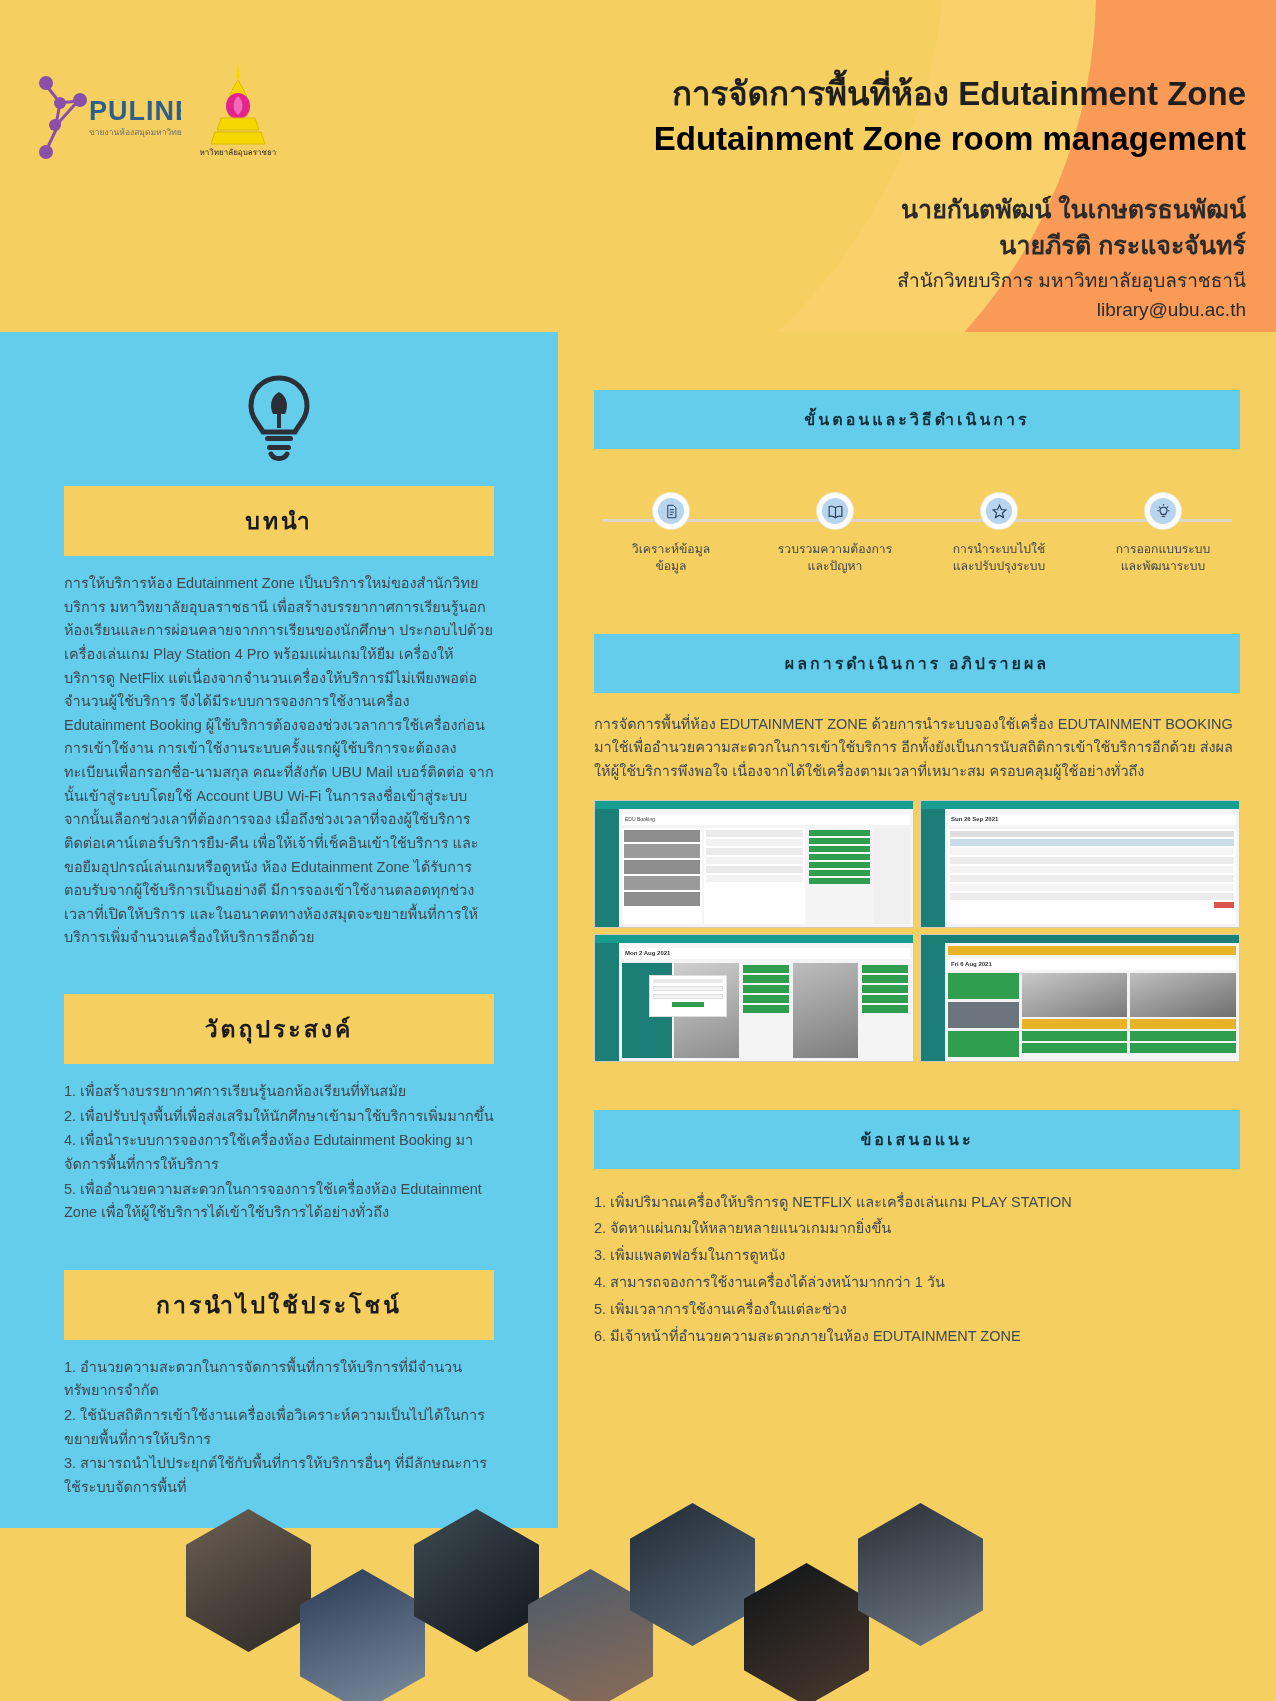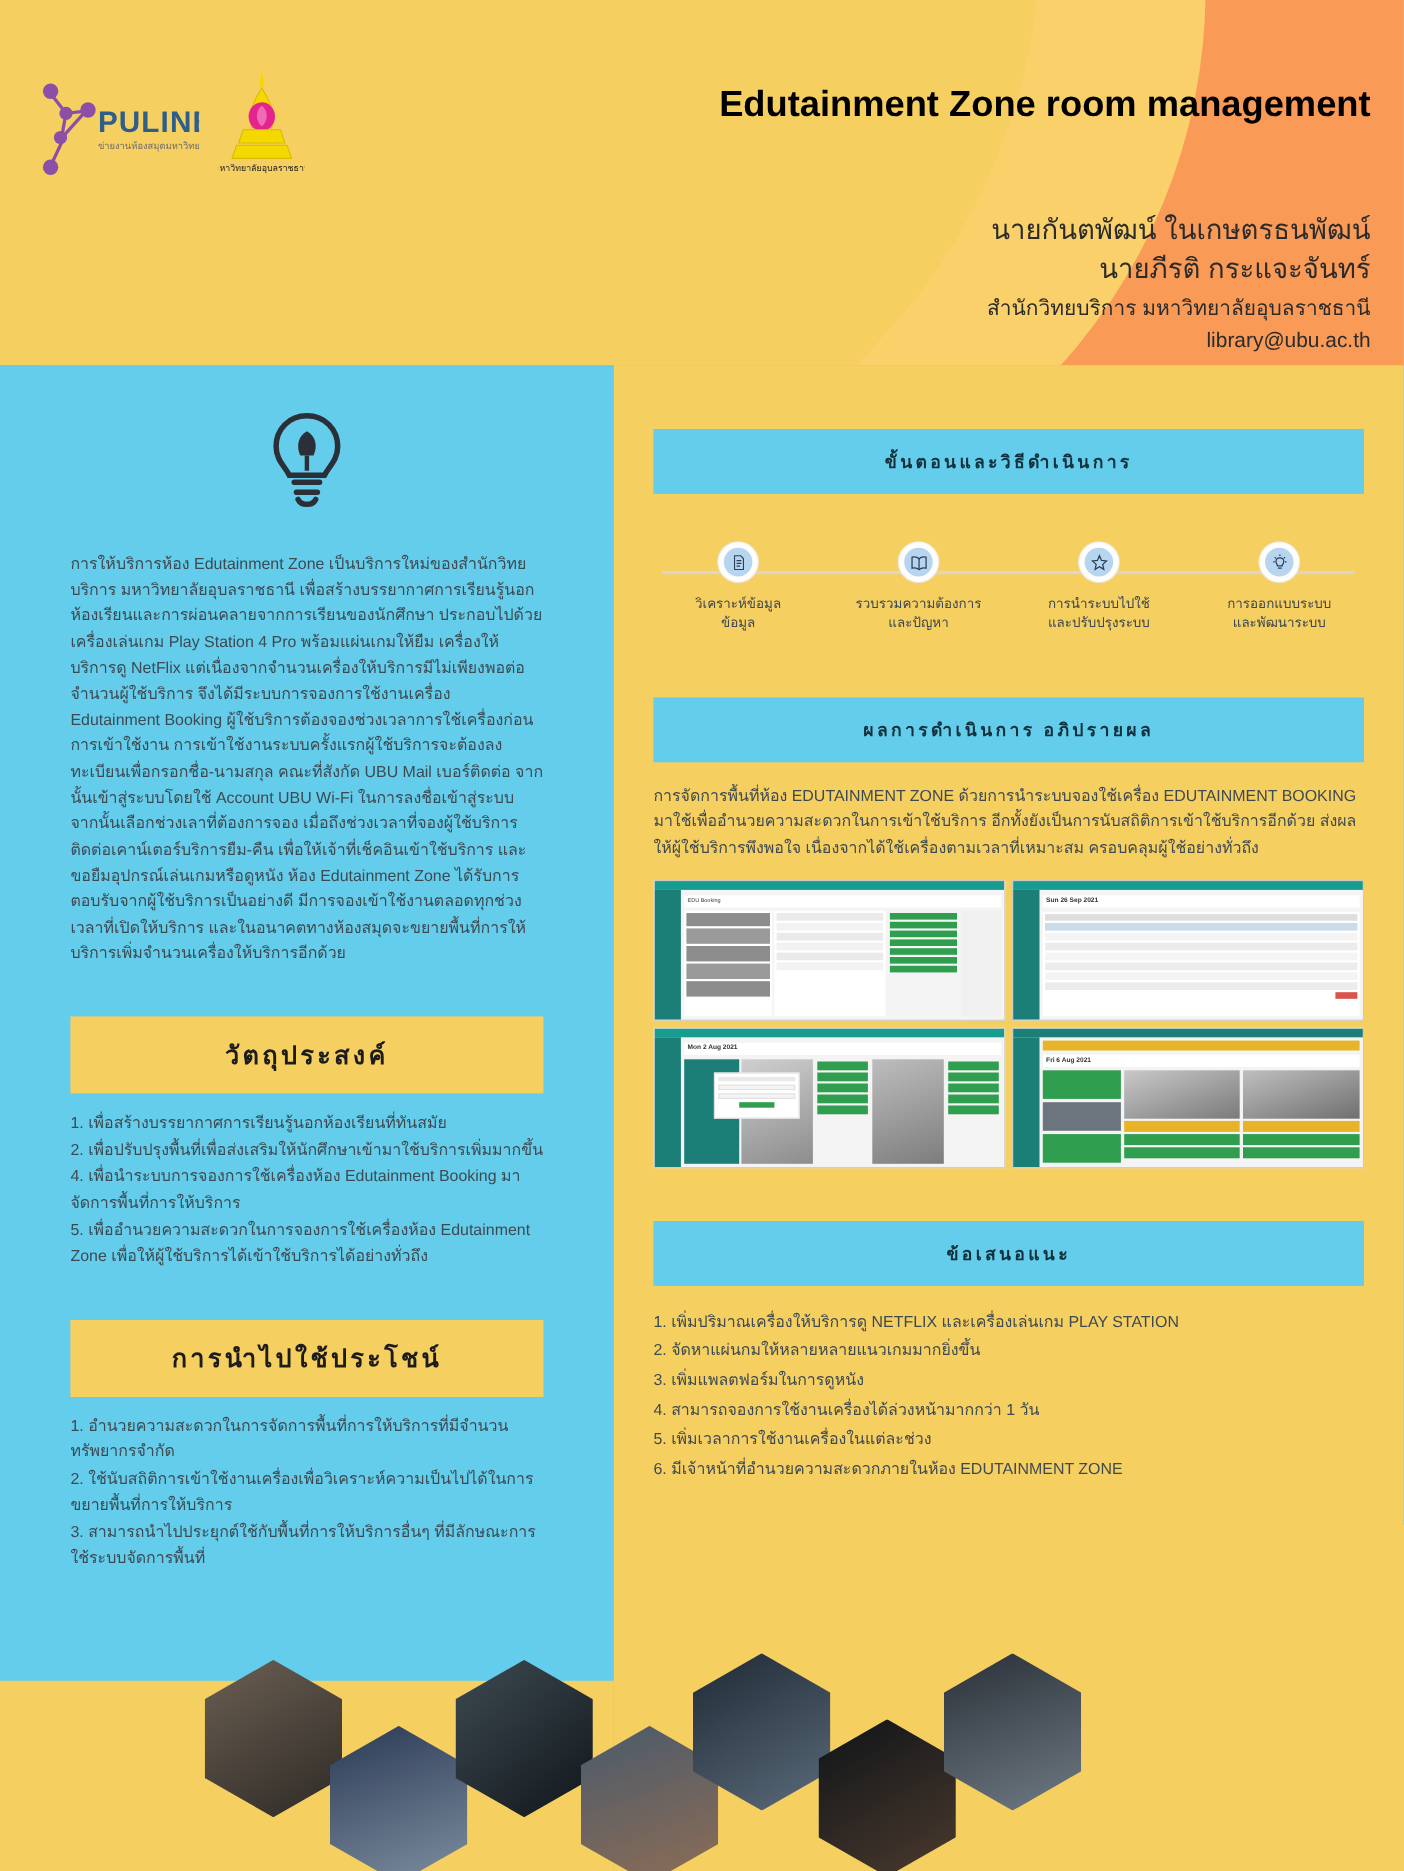--- a/index.html
+++ b/index.html
@@ -35,21 +35,21 @@
   }
 
   .logos { position:absolute; left:26px; top:60px; display:flex; align-items:center; gap:18px; }
   .pulinet-logo { width:155px; height:105px; position:relative; }
   .ubu-logo { width:78px; height:110px; position:relative; }
 
   .title-block { position:absolute; right:30px; top:72px; text-align:right; width:740px; }
   .title-l1 { font-size:33px; font-weight:bold; color:#1f1f1f; line-height:1.35; }
   .title-l2 { font-size:33px; font-weight:bold; color:#000000; line-height:1.35; }
   .authors { position:absolute; right:30px; top:192px; text-align:right; width:740px; color:#2b2b2b; }
-  .auth-name { font-size:25px; line-height:1.42; }
+  .auth-name { font-size:25px; line-height:1.42;font-weight:bold; }
   .auth-affil { font-size:19px; line-height:1.5; margin-top:4px; }
   .auth-mail { font-size:19px; line-height:1.5; }
 
   
   .bg-blue { position:absolute; left:0; top:332px; width:558px; height:1369px; background:#64cdeb; }
   .bg-yellow { position:absolute; left:558px; top:332px; width:718px; height:1369px; background:#f6cf61; }
   .bg-blue-bottom { position:absolute; left:0; top:1528px; width:558px; height:173px; background:#f6cf61; }
 
   
   .left-col { position:absolute; left:0; top:332px; width:558px; }
@@ -152,20 +152,21 @@
         <path d="M39 36 C33 41 33 50 39 55 C45 50 45 41 39 36Z" fill="#f06ab5"></path>
         <path d="M22 58 L56 58 L60 70 L18 70 Z" fill="#f5d800" stroke="#d8ba00" stroke-width="1"></path>
         <path d="M16 72 L62 72 L66 84 L12 84 Z" fill="#f5d800" stroke="#d8ba00" stroke-width="1"></path>
         <ellipse cx="39" cy="78" rx="20" ry="5" fill="#f5d800"></ellipse>
         <text x="39" y="95" text-anchor="middle" font-family="Liberation Sans, sans-serif" font-size="8" fill="#1f1f1f">มหาวิทยาลัยอุบลราชธานี</text>
       </svg>
     </div>
   </div>
 
   <div class="title-block">
+    <div class="title-l1">การจัดการพื้นที่ห้อง Edutainment Zone</div>
     <div class="title-l2">Edutainment Zone room management</div>
   </div>
 
   <div class="authors">
     <div class="auth-name">นายกันตพัฒน์ ในเกษตรธนพัฒน์</div>
     <div class="auth-name">นายภีรติ กระแจะจันทร์</div>
     <div class="auth-affil">สำนักวิทยบริการ มหาวิทยาลัยอุบลราชธานี</div>
     <div class="auth-mail">library@ubu.ac.th</div>
   </div>
 </div>
@@ -181,20 +182,21 @@
       <path d="M38 6 C22 6 10 18 10 34 C10 46 18 52 22 60 L54 60 C58 52 66 46 66 34 C66 18 54 6 38 6 Z" fill="none" stroke="#2b3038" stroke-width="5"></path>
       <rect x="24" y="64" width="28" height="5" rx="2.5" fill="#2b3038"></rect>
       <rect x="26" y="73" width="24" height="5" rx="2.5" fill="#2b3038"></rect>
       <path d="M30 82 C33 88 43 88 46 82" fill="none" stroke="#2b3038" stroke-width="5" stroke-linecap="round"></path>
       <path d="M38 20 C30 24 28 34 32 42 L44 42 C48 34 46 24 38 20 Z" fill="#2b3038"></path>
       <line x1="38" y1="42" x2="38" y2="56" stroke="#2b3038" stroke-width="4"></line>
     </svg>
   </div>
 
   <div style="height:22px"></div>
+  <div class="sec-head-y">บทนำ</div>
   <div class="body-text">การให้บริการห้อง Edutainment Zone เป็นบริการใหม่ของสำนักวิทยบริการ มหาวิทยาลัยอุบลราชธานี เพื่อสร้างบรรยากาศการเรียนรู้นอกห้องเรียนและการผ่อนคลายจากการเรียนของนักศึกษา ประกอบไปด้วยเครื่องเล่นเกม Play Station 4 Pro พร้อมแผ่นเกมให้ยืม เครื่องให้บริการดู NetFlix แต่เนื่องจากจำนวนเครื่องให้บริการมีไม่เพียงพอต่อจำนวนผู้ใช้บริการ จึงได้มีระบบการจองการใช้งานเครื่อง Edutainment Booking ผู้ใช้บริการต้องจองช่วงเวลาการใช้เครื่องก่อนการเข้าใช้งาน การเข้าใช้งานระบบครั้งแรกผู้ใช้บริการจะต้องลงทะเบียนเพื่อกรอกชื่อ-นามสกุล คณะที่สังกัด UBU Mail เบอร์ติดต่อ จากนั้นเข้าสู่ระบบโดยใช้ Account UBU Wi-Fi ในการลงชื่อเข้าสู่ระบบ จากนั้นเลือกช่วงเลาที่ต้องการจอง เมื่อถึงช่วงเวลาที่จองผู้ใช้บริการติดต่อเคาน์เตอร์บริการยืม-คืน เพื่อให้เจ้าที่เช็คอินเข้าใช้บริการ และขอยืมอุปกรณ์เล่นเกมหรือดูหนัง ห้อง Edutainment Zone ได้รับการตอบรับจากผู้ใช้บริการเป็นอย่างดี มีการจองเข้าใช้งานตลอดทุกช่วงเวลาที่เปิดให้บริการ และในอนาคตทางห้องสมุดจะขยายพื้นที่การให้บริการเพิ่มจำนวนเครื่องให้บริการอีกด้วย</div>
 
   <div style="height:44px"></div>
   <div class="sec-head-y">วัตถุประสงค์</div>
   <div class="list-text">
     <div class="li">1. เพื่อสร้างบรรยากาศการเรียนรู้นอกห้องเรียนที่ทันสมัย</div>
     <div class="li">2. เพื่อปรับปรุงพื้นที่เพื่อส่งเสริมให้นักศึกษาเข้ามาใช้บริการเพิ่มมากขึ้น</div>
     <div class="li">4. เพื่อนำระบบการจองการใช้เครื่องห้อง Edutainment Booking มาจัดการพื้นที่การให้บริการ</div>
     <div class="li">5. เพื่ออำนวยความสะดวกในการจองการใช้เครื่องห้อง Edutainment Zone เพื่อให้ผู้ใช้บริการได้เข้าใช้บริการได้อย่างทั่วถึง</div>
   </div>

